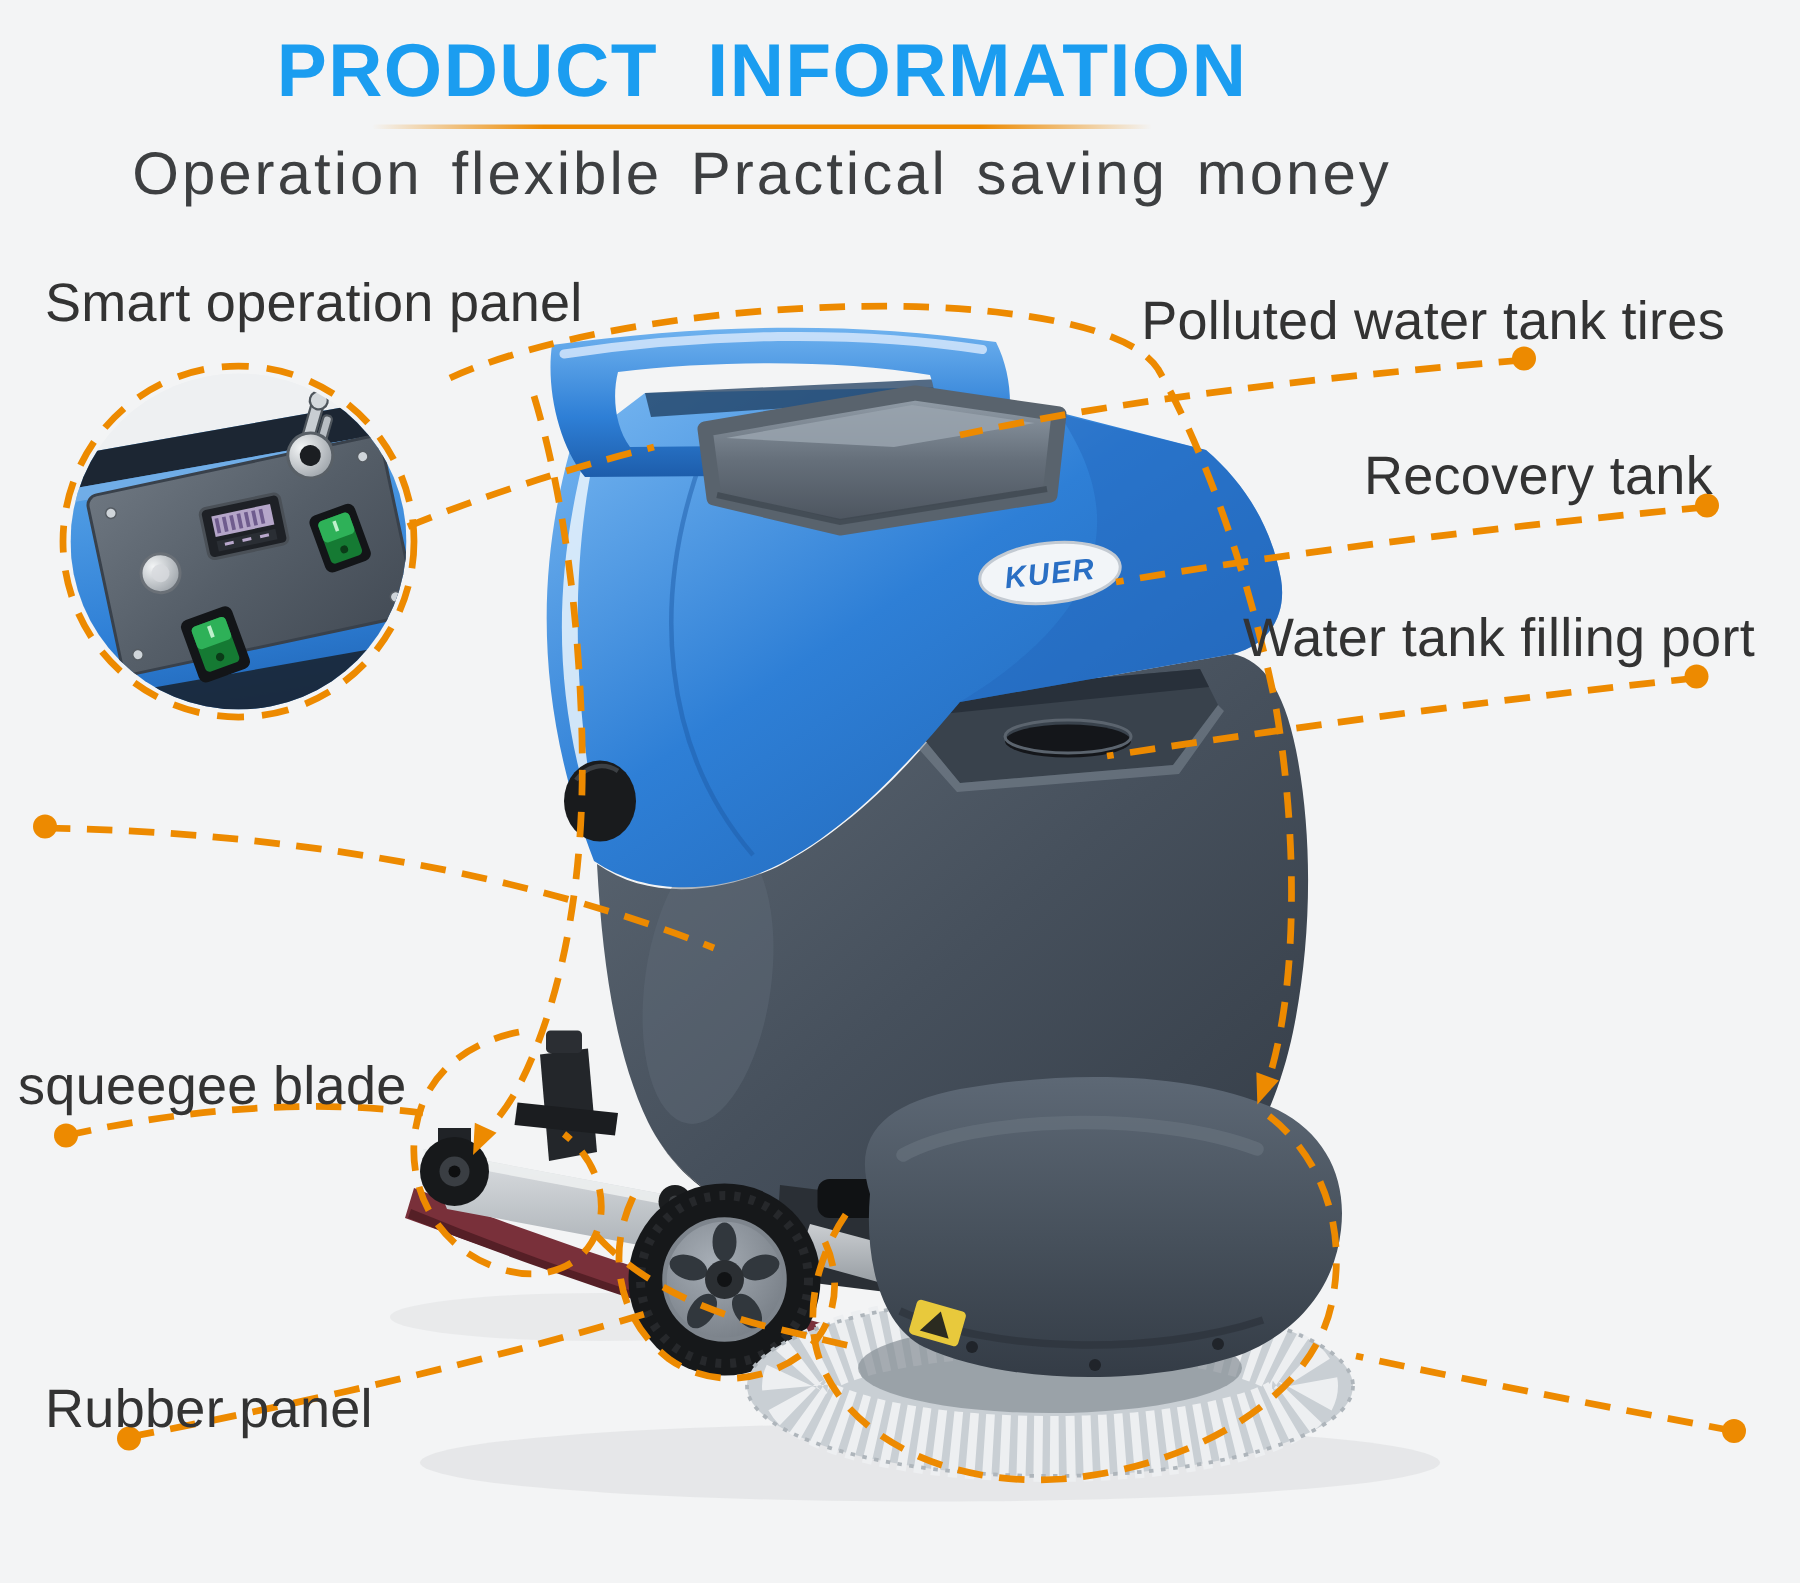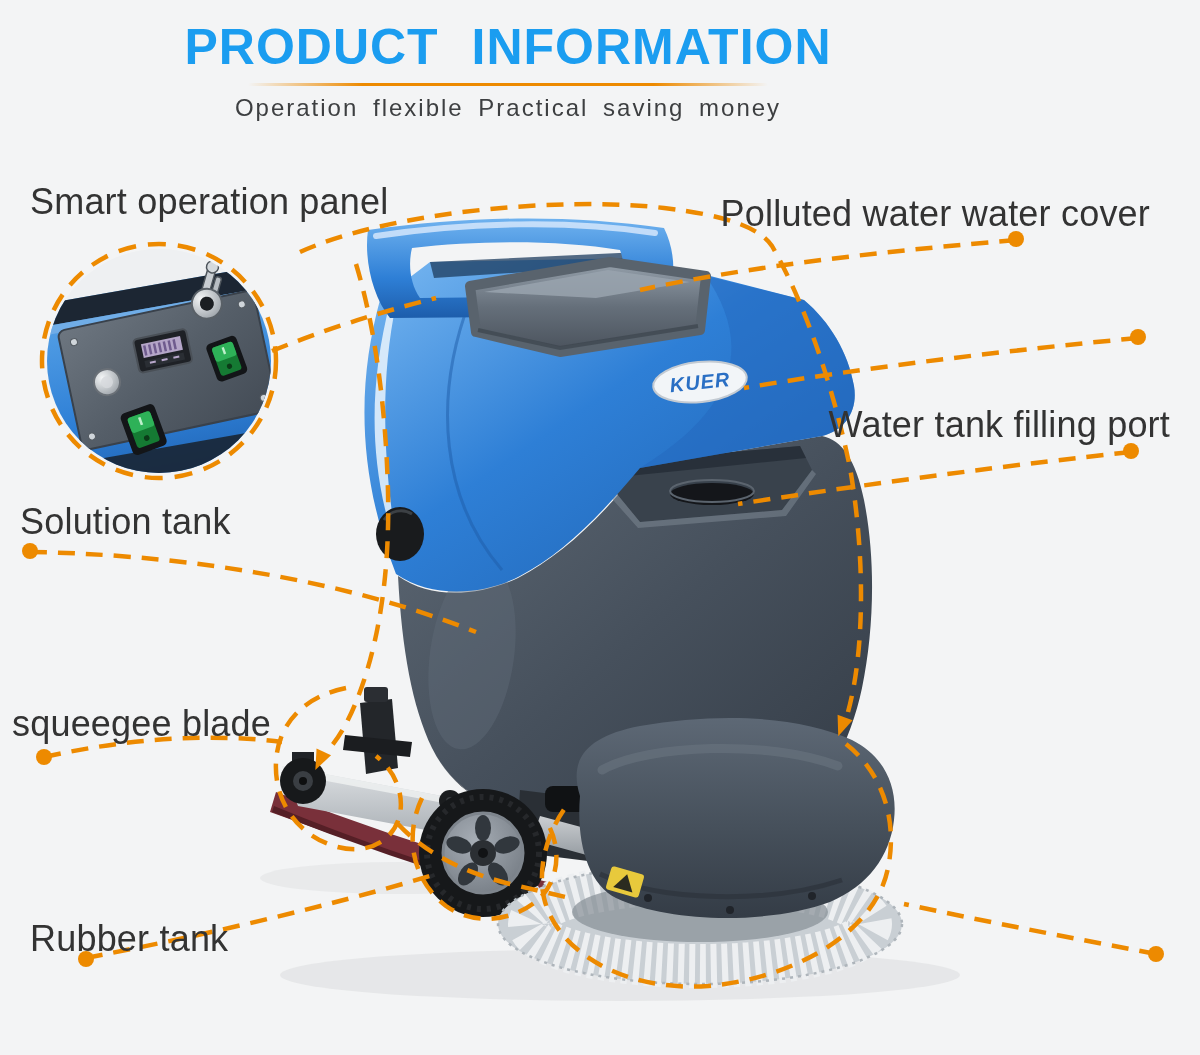--- a/index.html
+++ b/index.html
@@ -13,21 +13,21 @@
   .hdr{position:absolute;top:0;left:0;width:1016px;text-align:center;z-index:6;}
   .hdr-title{
     margin-top:20px;font-size:50px;font-weight:800;letter-spacing:1px;word-spacing:18px;
     color:#1b9df0;line-height:1.1;
   }
   .hdr-divider{
     width:520px;height:3px;margin:8px auto 0 auto;border-radius:2px;
     background:linear-gradient(90deg, rgba(237,138,0,0) 0%, #ed8a00 22%, #ed8a00 78%, rgba(237,138,0,0) 100%);
   }
   .hdr-sub{
-    margin-top:8px;font-size:24px;font-weight:300;color:#3d3f41;
+    margin-top:8px;font-size:40px;font-weight:300;color:#3d3f41;
     letter-spacing:2px;word-spacing:6px;
   }
   
   .callout{
     position:absolute;z-index:7;font-size:36px;color:#333;letter-spacing:.2px;white-space:nowrap;
   }
   #co-smart    {left:30px;  top:181px;}
   #co-polluted {right:50px; top:193px;}
   #co-recovery {right:58px; top:296px;}
   #co-filling  {right:30px; top:404px;}
@@ -334,19 +334,19 @@
     </svg>
   </div>
 
   <div class="hdr">
     <div class="hdr-title">PRODUCT INFORMATION</div>
     <div class="hdr-divider"></div>
     <div class="hdr-sub">Operation flexible Practical saving money</div>
   </div>
 
   <div class="callout" id="co-smart">Smart operation panel</div>
-  <div class="callout" id="co-polluted">Polluted water water cover</div>
+  <div class="callout" id="co-polluted">Polluted water tank tires</div>
+  <div class="callout" id="co-recovery">Recovery tank</div>
   <div class="callout" id="co-filling">Water tank filling port</div>
-  <div class="callout" id="co-solution">Solution tank</div>
   <div class="callout" id="co-squeegee">squeegee blade</div>
-  <div class="callout" id="co-rubber">Rubber tank</div>
+  <div class="callout" id="co-rubber">Rubber panel</div>
 
 </div>
 
 </body></html>

